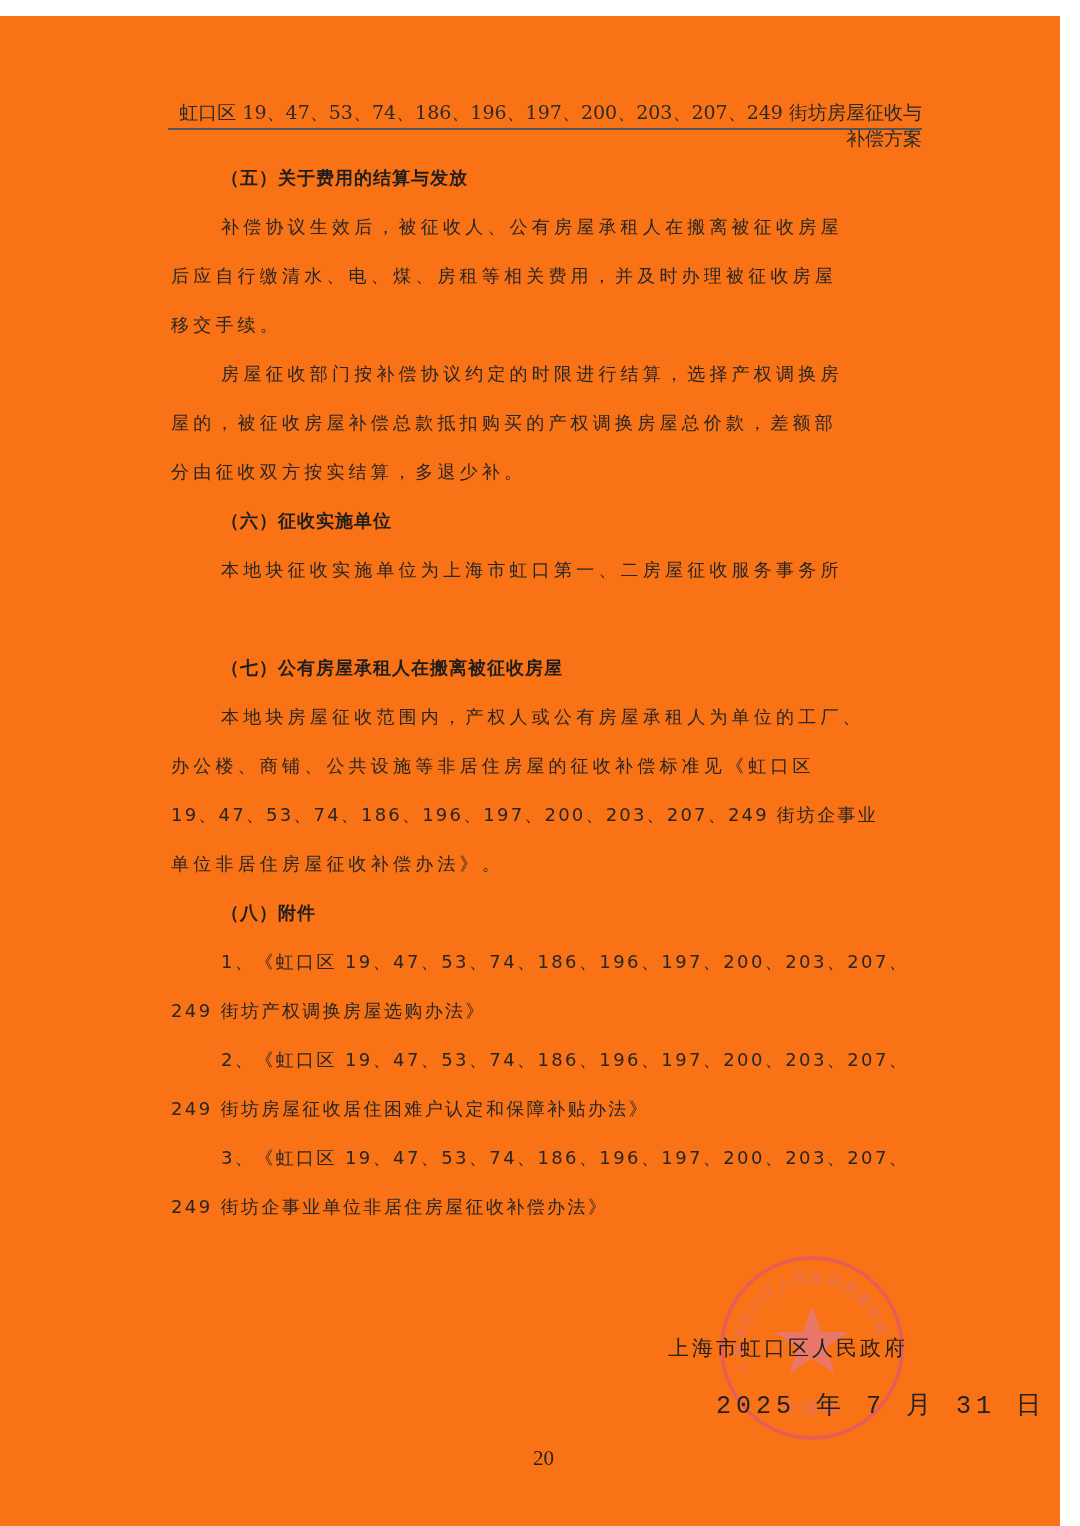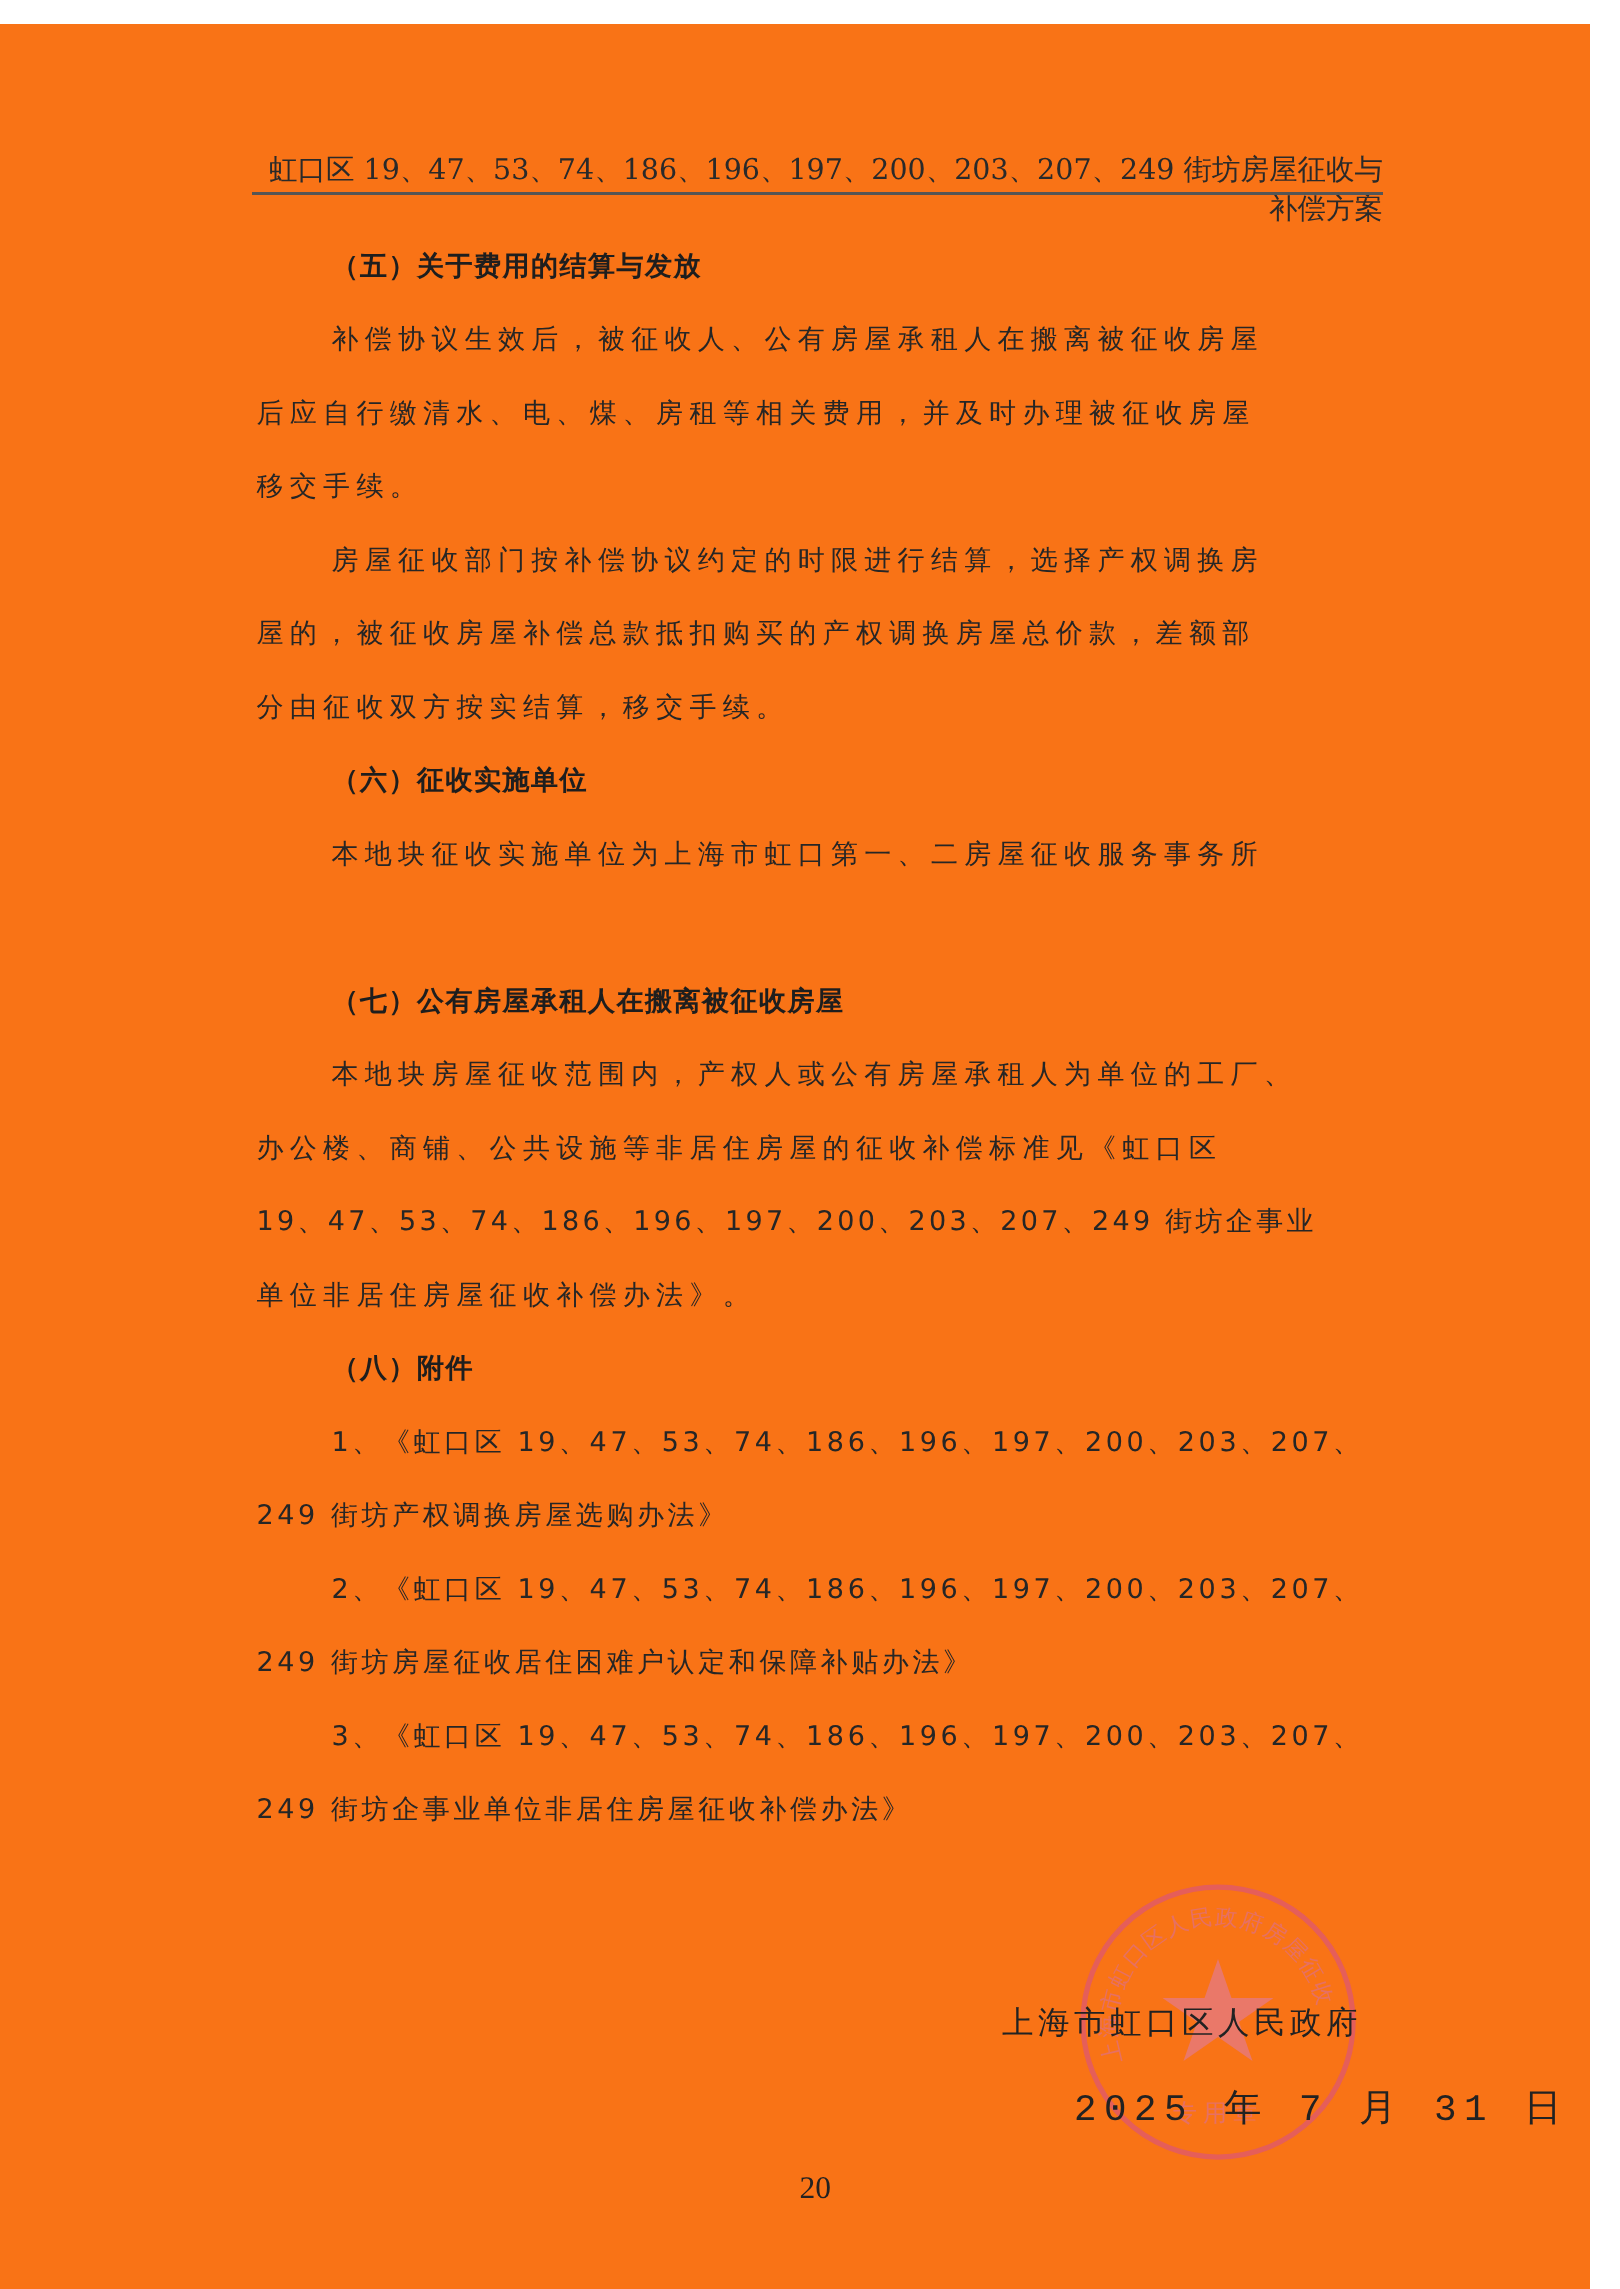--- a/index.html
+++ b/index.html
@@ -28,21 +28,21 @@
 <div class="page">
   <div class="running-header">虹口区 19、47、53、74、186、196、197、200、203、207、249 街坊房屋征收与补偿方案</div>
   <div class="header-rule"></div>
 
   <div class="line heading" style="top:146px">（五）关于费用的结算与发放</div>
   <div class="line indent" style="top:195px">补偿协议生效后，被征收人、公有房屋承租人在搬离被征收房屋</div>
   <div class="line" style="top:244px">后应自行缴清水、电、煤、房租等相关费用，并及时办理被征收房屋</div>
   <div class="line" style="top:293px">移交手续。</div>
   <div class="line" style="top:391px">屋的，被征收房屋补偿总款抵扣购买的产权调换房屋总价款，差额部</div>
   <div class="line indent" style="top:342px">房屋征收部门按补偿协议约定的时限进行结算，选择产权调换房</div>
-  <div class="line" style="top:440px">分由征收双方按实结算，移交手续。</div>
+  <div class="line" style="top:440px">分由征收双方按实结算，多退少补。</div>
 
   <div class="line heading" style="top:489px">（六）征收实施单位</div>
   <div class="line indent" style="top:538px">本地块征收实施单位为上海市虹口第一、二房屋征收服务事务所</div>
 
   <div class="line heading" style="top:636px">（七）公有房屋承租人在搬离被征收房屋</div>
   <div class="line indent" style="top:685px">本地块房屋征收范围内，产权人或公有房屋承租人为单位的工厂、</div>
   <div class="line" style="top:734px">办公楼、商铺、公共设施等非居住房屋的征收补偿标准见《虹口区</div>
   <div class="line" style="top:783px;letter-spacing:2.2px">19、47、53、74、186、196、197、200、203、207、249 街坊企事业</div>
   <div class="line" style="top:832px">单位非居住房屋征收补偿办法》。</div>
 

